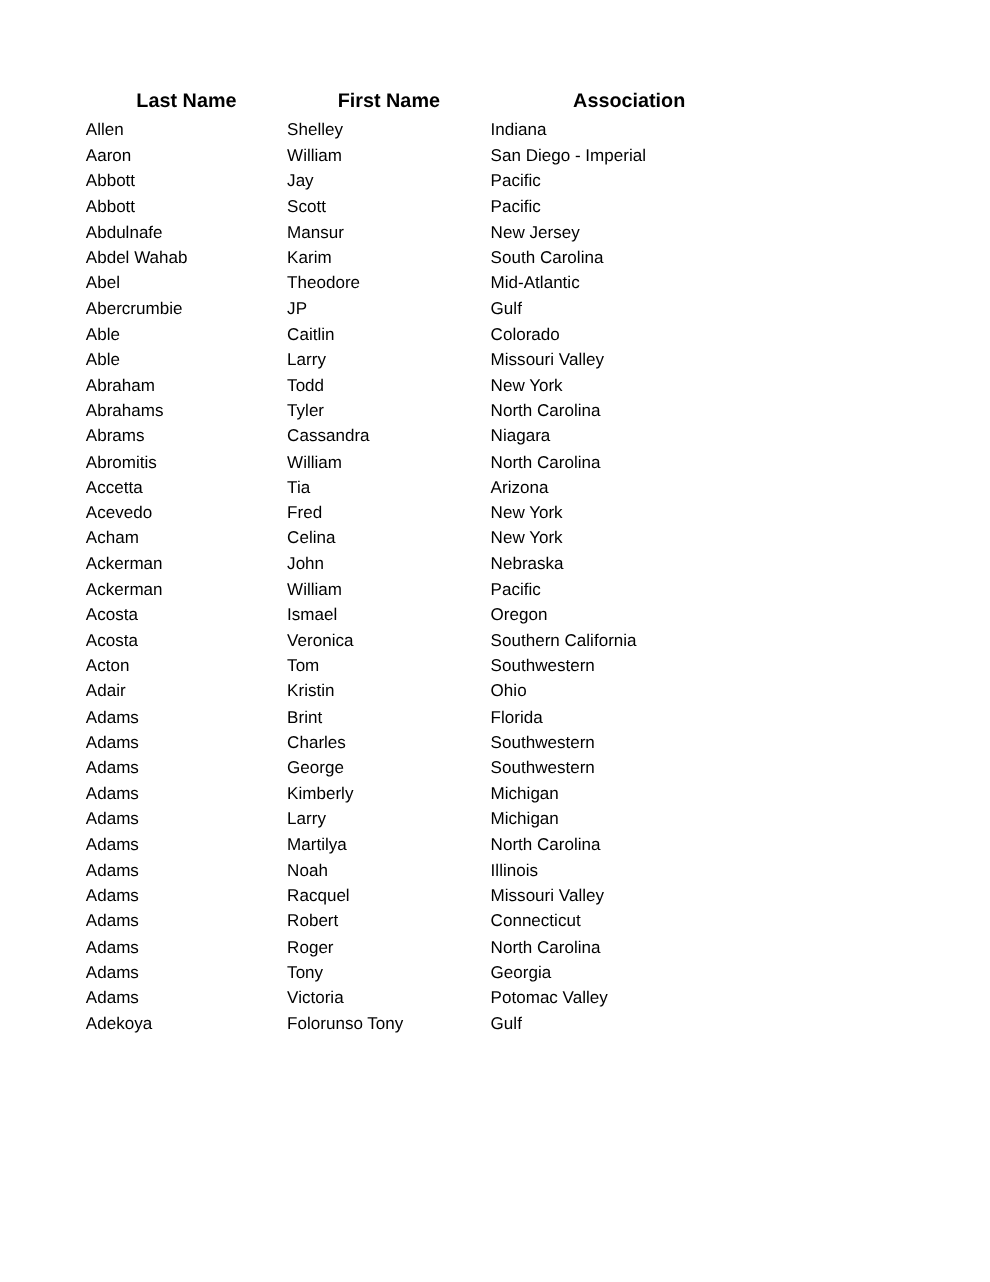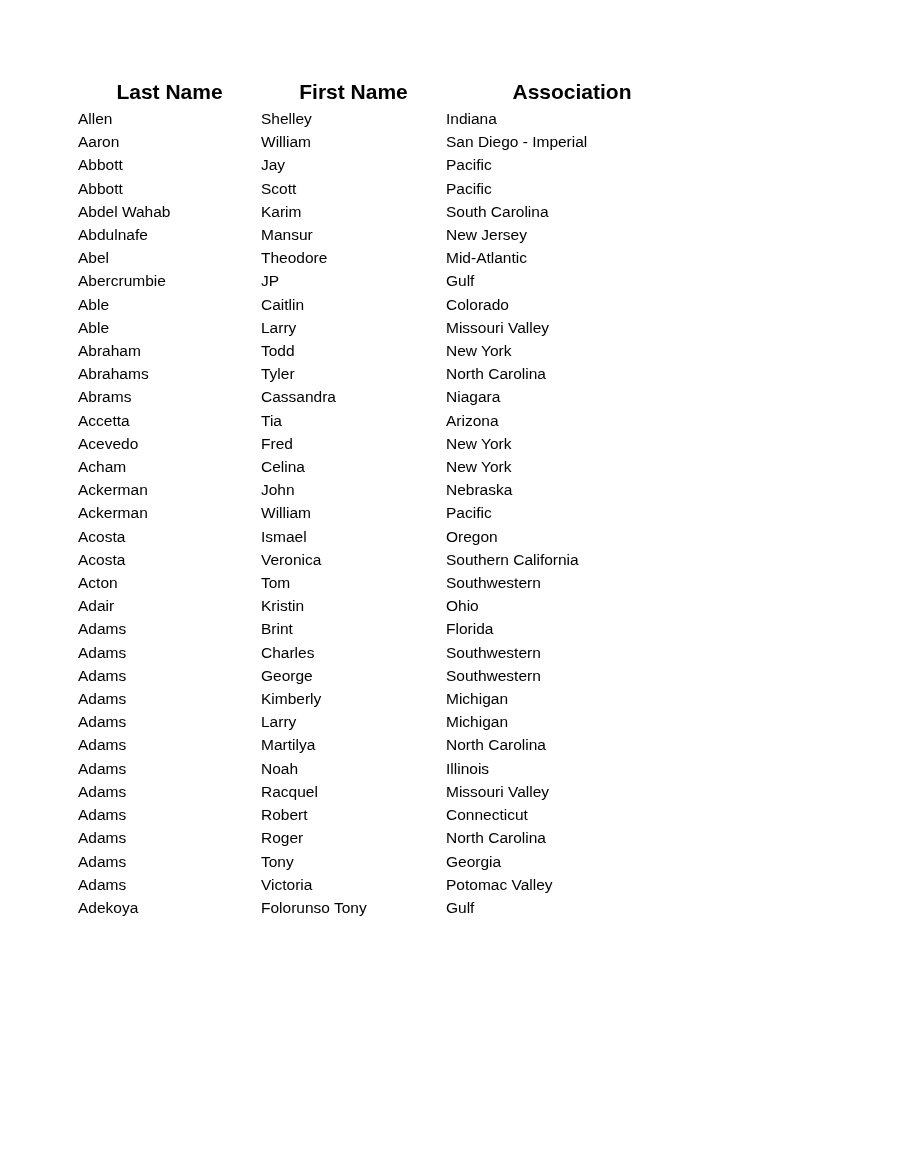--- a/index.html
+++ b/index.html
@@ -30,21 +30,21 @@
   table.roster {
     border-collapse: collapse;
     table-layout: fixed;
     width: 620px;
   }
   table.roster col.c-last  { width: 183px; }
   table.roster col.c-first { width: 185px; }
   table.roster col.c-assoc { width: 252px; }
 
   table.roster th {
-    font-size: 21px;
+    font-size: 18px;
     font-weight: bold;
     text-align: center;
     padding: 0 0 6px 0;
     line-height: 19px;
     white-space: nowrap;
   }
   table.roster td {
     font-size: 15.5px;
     font-weight: normal;
     text-align: left;
@@ -90,30 +90,30 @@
             <td>Abbott</td>
             <td>Jay</td>
             <td>Pacific</td>
           </tr>
           <tr>
             <td>Abbott</td>
             <td>Scott</td>
             <td>Pacific</td>
           </tr>
           <tr>
+            <td>Abdulnafe</td>
+            <td>Mansur</td>
+            <td>New Jersey</td>
+          </tr>
+          <tr>
             <td>Abdel Wahab</td>
             <td>Karim</td>
             <td>South Carolina</td>
           </tr>
           <tr>
-            <td>Abdulnafe</td>
-            <td>Mansur</td>
-            <td>New Jersey</td>
-          </tr>
-          <tr>
             <td>Abel</td>
             <td>Theodore</td>
             <td>Mid-Atlantic</td>
           </tr>
           <tr>
             <td>Abercrumbie</td>
             <td>JP</td>
             <td>Gulf</td>
           </tr>
           <tr>
@@ -133,20 +133,25 @@
           </tr>
           <tr>
             <td>Abrahams</td>
             <td>Tyler</td>
             <td>North Carolina</td>
           </tr>
           <tr>
             <td>Abrams</td>
             <td>Cassandra</td>
             <td>Niagara</td>
+          </tr>
+          <tr>
+            <td>Abromitis</td>
+            <td>William</td>
+            <td>North Carolina</td>
           </tr>
           <tr>
             <td>Accetta</td>
             <td>Tia</td>
             <td>Arizona</td>
           </tr>
           <tr>
             <td>Acevedo</td>
             <td>Fred</td>
             <td>New York</td>

